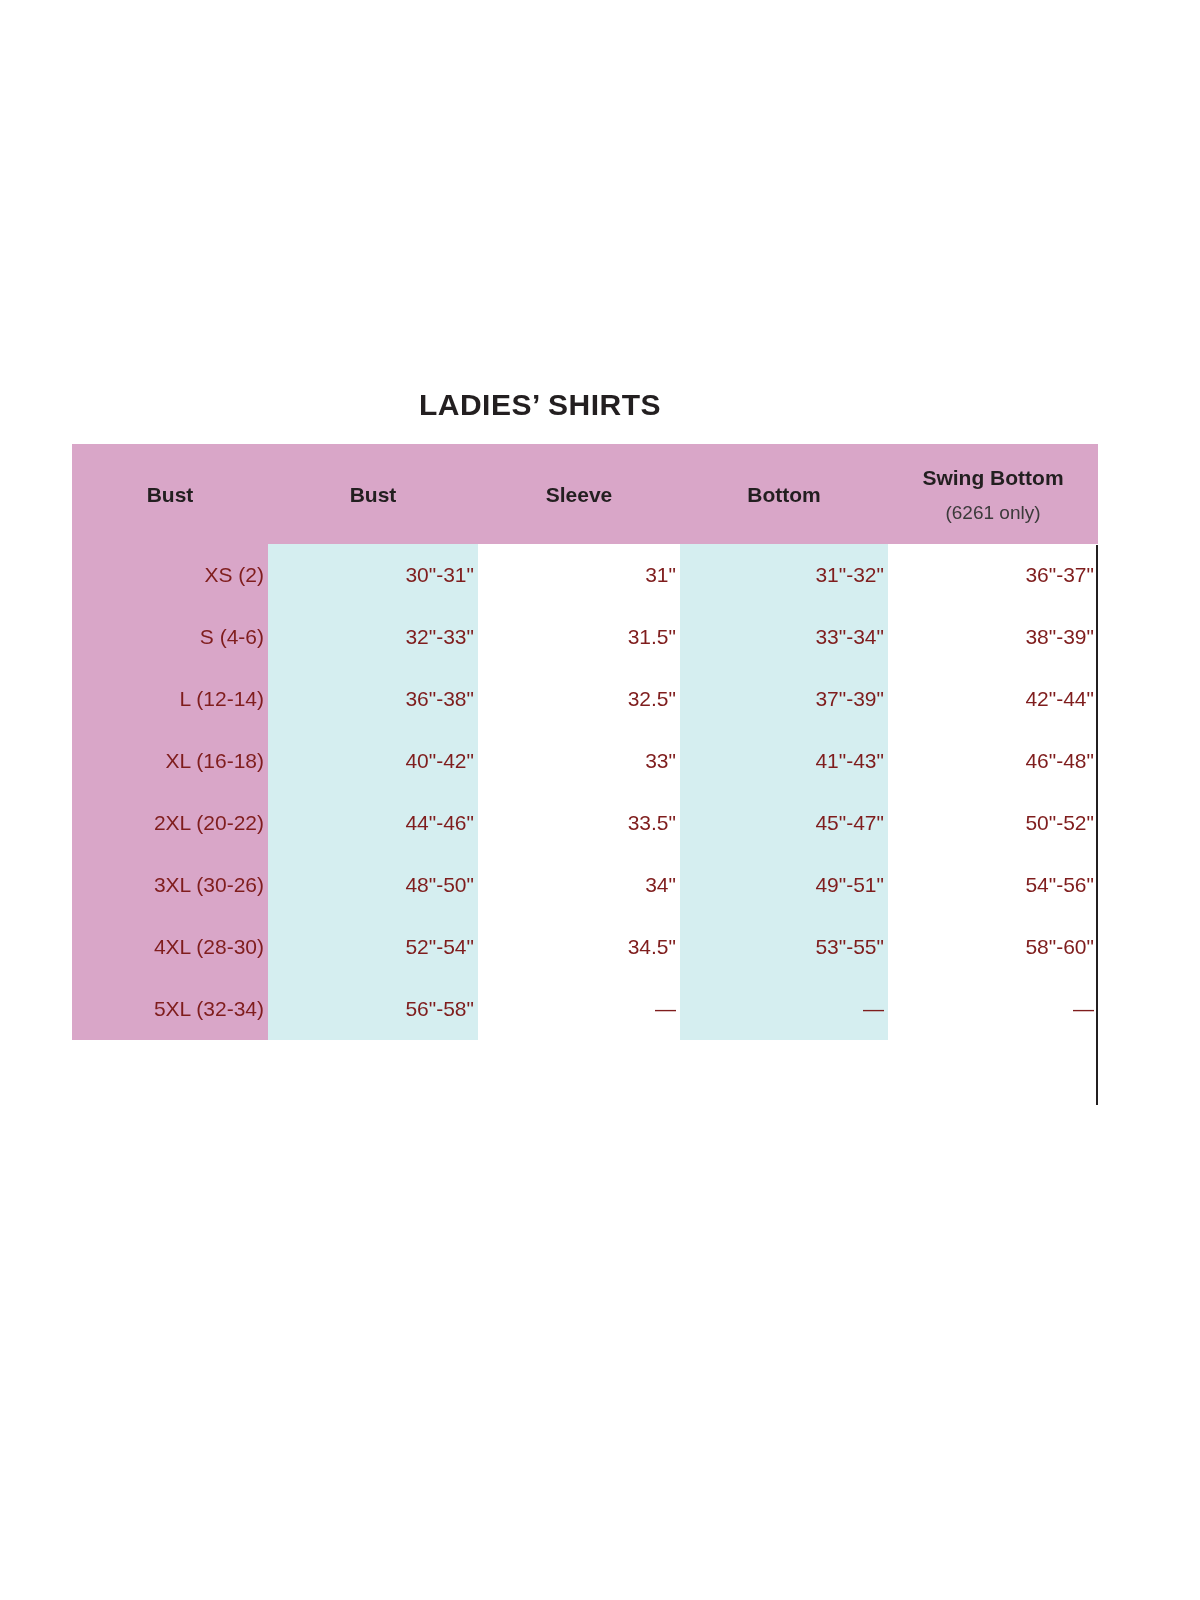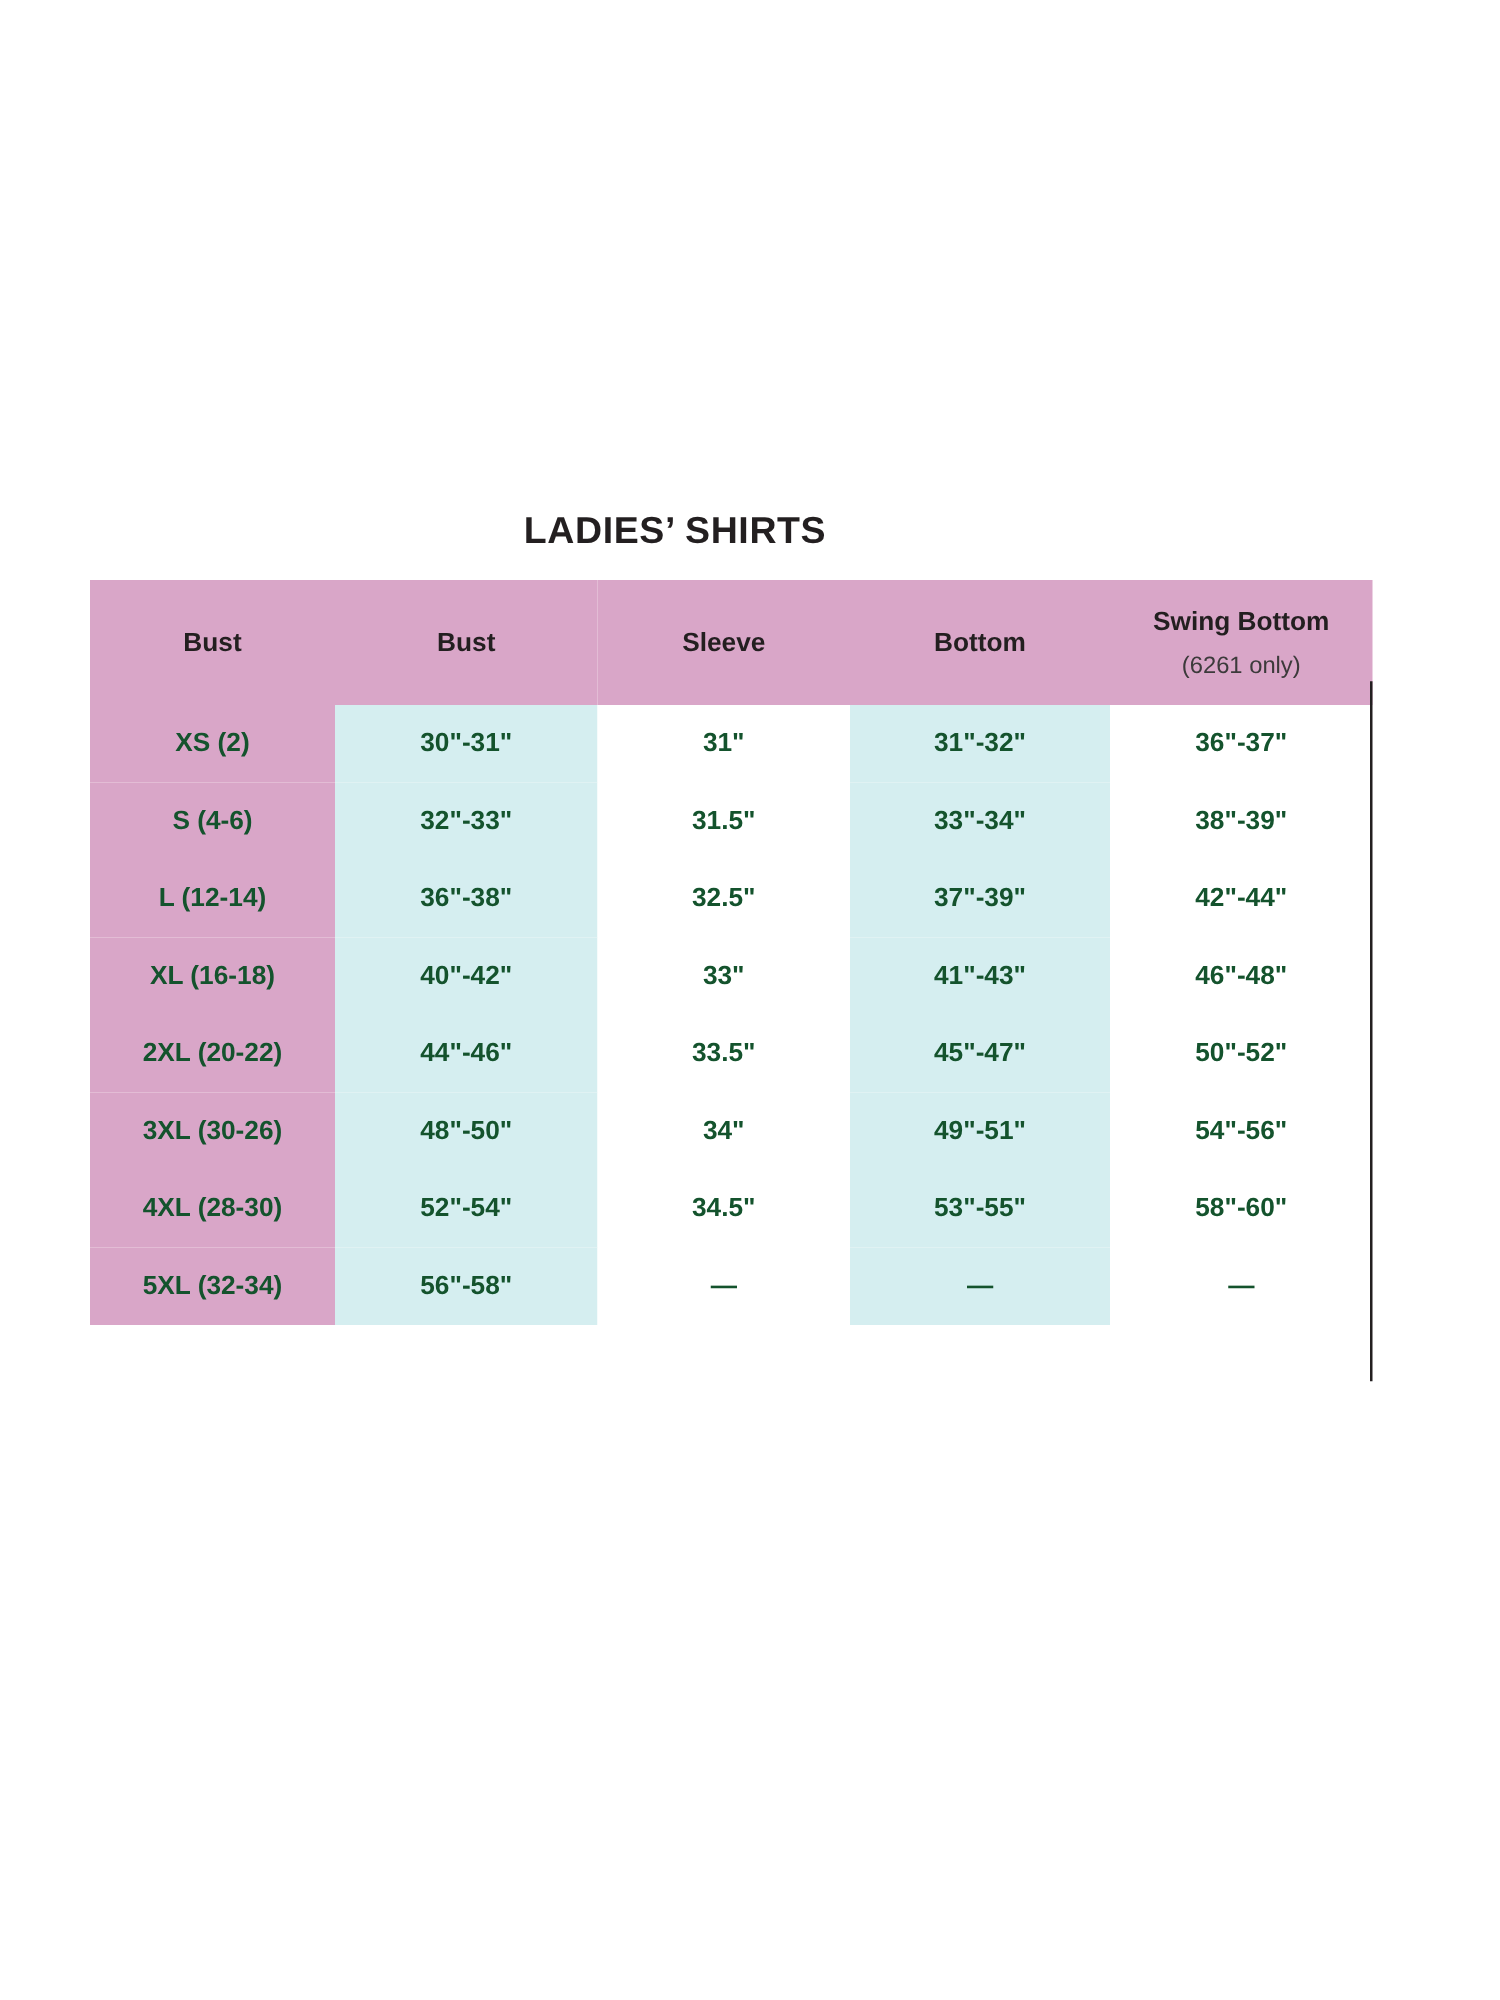--- a/index.html
+++ b/index.html
@@ -17,21 +17,21 @@
 
   .page {
     position: relative;
     width: 1200px;
     height: 1600px;
   }
 
   .chart-wrap {
     position: absolute;
     left: 72px;
-    top: 408px;
+    top: 388px;
     width: 1026px;
   }
 
   .chart-title {
     font-size: 30px;
     font-weight: bold;
     letter-spacing: 0.5px;
     text-align: center;
     color: #231f20;
     margin: 0 0 22px 0;
@@ -64,26 +64,26 @@
   thead th .sub {
     display: block;
     font-size: 19px;
     font-weight: normal;
     color: #3c3a3b;
     margin-top: 12px;
   }
 
   tbody td {
     font-size: 21px;
-    font-weight: bold;
-    text-align: center;
+    font-weight: normal;
+    text-align: right;
     padding: 14px 4px 14px 4px;
     height: 34px;
     border: none;
-    color: #14532d;
+    color: #7f1d1d;
   }
 
   tbody td.size-cell {
     background: #d9a6c8;
   }
 
   tbody td.tint {
     background: #d5eef0;
   }
 

